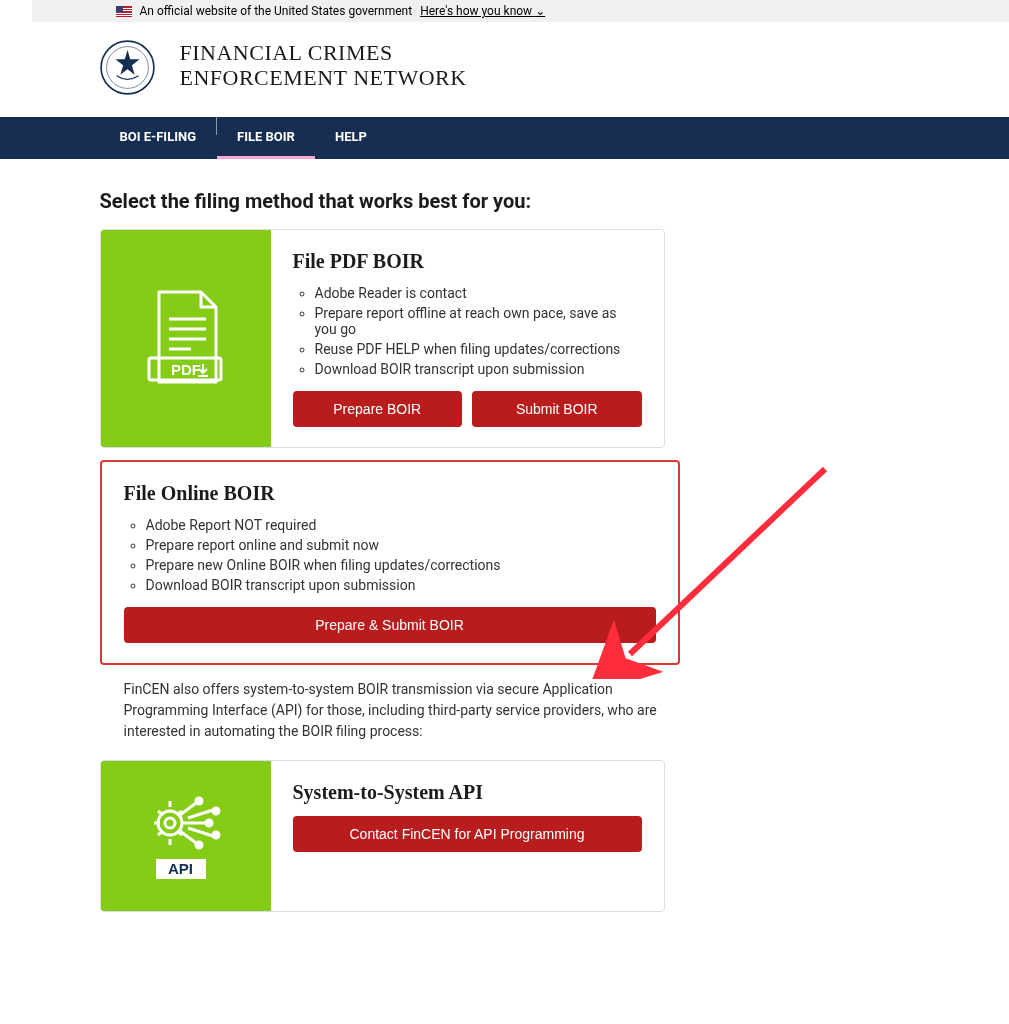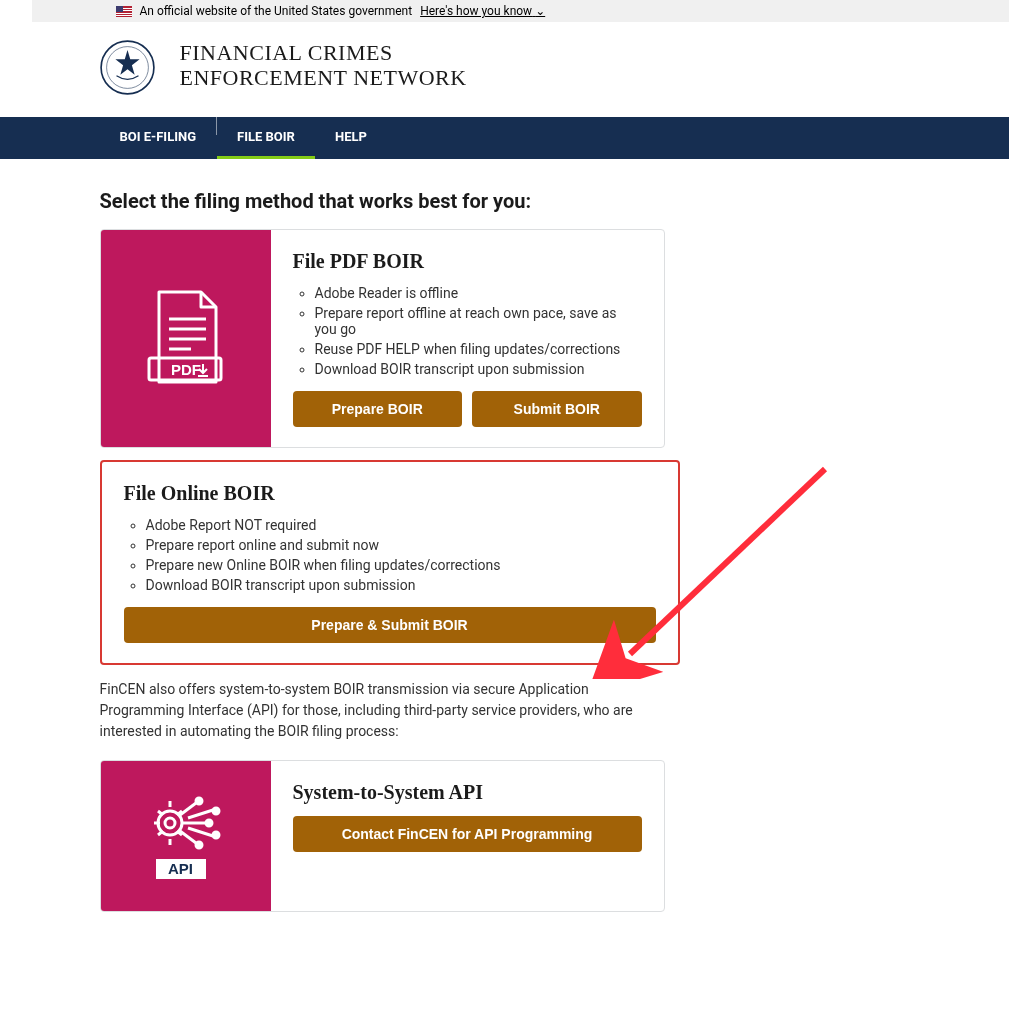--- a/index.html
+++ b/index.html
@@ -10,34 +10,34 @@
   .flag-icon { width: 16px; height: 11px; background: linear-gradient(to bottom, #b22234 0%, #b22234 15%, #fff 15%, #fff 23%, #b22234 23%, #b22234 38%, #fff 38%, #fff 46%, #b22234 46%, #b22234 61%, #fff 61%, #fff 69%, #b22234 69%, #b22234 84%, #fff 84%, #fff 92%, #b22234 92%); position: relative; display: inline-block;}
   .flag-icon::before { content:''; position:absolute; top:0; left:0; width:7px; height:6px; background:#3c3b6e;}
   .gov-link { color: #000000; text-decoration: underline; }
   .header { padding: 18px 0 22px 0; }
   .header-inner { display: flex; align-items: flex-start; gap: 25px; }
   .seal { width: 55px; height: 55px; }
   .site-title { font-family: Georgia, serif; font-size: 22px; line-height: 1.15; font-weight: 400; color: #1b1b1b; letter-spacing: .5px;}
   .navbar { background: #162e51; }
   .nav-inner { display: flex; align-items: flex-start; gap: 0; max-width: 850px; margin: 0 auto; padding: 0 20px;}
   .nav-item { color: #fff; font-size: 13px; font-weight: 700; padding: 12px 20px; cursor: pointer; display: inline-block; }
-  .nav-item.active { border-bottom: 3px solid #84cc16; }
+  .nav-item.active { border-bottom: 3px solid #f9a8d4; }
   .nav-sep { width: 1px; height: 18px; background: rgba(255,255,255,.5); }
   .main { padding: 30px 0 60px 0; position: relative;}
   h1 { font-size: 30px; font-weight: 800; margin-bottom: 28px; color: #1b1b1b;}
   h2.sub { font-size: 20px; font-weight: 700; margin-bottom: 16px; color: #1b1b1b;}
   .card { border: 1px solid #dcdee0; border-radius: 4px; display: flex; overflow: hidden; margin-bottom: 12px; }
   .card.highlighted { border: 2px solid #d83933; }
-  .card-icon-box { background: #be185d; width: 170px; min-width:170px; display: flex; align-items: center; justify-content: center; padding: 20px 1px;}
+  .card-icon-box { background: #84cc16; width: 170px; min-width:170px; display: flex; align-items: center; justify-content: center; padding: 20px 1px;}
   .card-body { padding: 20px 22px 20px 22px; flex: 1; }
   .card-body h3 { font-family: Georgia, serif; font-size: 20px; font-weight: 700; margin-bottom: 12px; color:#1b1b1b;}
   .card-body ul { margin: 0 0 14px 22px; padding: 0; }
   .card-body li { font-size: 14px; color: #333; margin-bottom: 4px; list-style-type: circle;}
   .btn-row { display: flex; gap: 10px; }
-  .btn { background: #a16207; color: #fff; font-size: 14px; font-weight: 700; padding: 10px 12px; border: none; border-radius: 4px; cursor: pointer; text-align: center; flex: 1;}
+  .btn { background: #b91c1c; color: #fff; font-size: 14px; font-weight: 400; padding: 10px 12px; border: none; border-radius: 4px; cursor: pointer; text-align: center; flex: 1;}
   .note { font-size: 14px; color: #333; margin: 14px 0 18px 0; line-height: 1.5;}
   .arrow-overlay { position: absolute; pointer-events: none; }
 </style>
 </head>
 <body>
 
 <div class="gov-banner">
   <div class="gov-banner-inner">
     <span class="flag-icon"></span>
     <span>An official website of the United States government</span>
@@ -83,21 +83,21 @@
           <line x1="28" y1="55" x2="65" y2="55" stroke="#fff" stroke-width="3"></line>
           <line x1="28" y1="65" x2="50" y2="65" stroke="#fff" stroke-width="3"></line>
           <rect x="8" y="74" width="72" height="22" rx="2" fill="none" stroke="#fff" stroke-width="3"></rect>
           <text x="30" y="91" fill="#fff" font-size="15" font-weight="700" font-family="Arial">PDF</text>
           <path d="M62 80 L62 88 M58 85 L62 89 L66 85 M57 92 L67 92" fill="none" stroke="#fff" stroke-width="2"></path>
         </svg>
       </div>
       <div class="card-body">
         <h3>File PDF BOIR</h3>
         <ul>
-          <li>Adobe Reader is offline</li>
+          <li>Adobe Reader is contact</li>
           <li>Prepare report offline at reach own pace, save as you go</li>
           <li>Reuse PDF HELP when filing updates/corrections</li>
           <li>Download BOIR transcript upon submission</li>
         </ul>
         <div class="btn-row">
           <button class="btn">Prepare BOIR</button>
           <button class="btn">Submit BOIR</button>
         </div>
       </div>
     </div>
@@ -110,21 +110,21 @@
           <li>Prepare report online and submit now</li>
           <li>Prepare new Online BOIR when filing updates/corrections</li>
           <li>Download BOIR transcript upon submission</li>
         </ul>
         <div class="btn-row">
           <button class="btn">Prepare &amp; Submit BOIR</button>
         </div>
       </div>
     </div>
 
-    <p class="note" style="max-width:560px;">FinCEN also offers system-to-system BOIR transmission via secure Application Programming Interface (API) for those, including third-party service providers, who are interested in automating the BOIR filing process:</p>
+    <p class="note" style="max-width:560px;margin-left:24px;">FinCEN also offers system-to-system BOIR transmission via secure Application Programming Interface (API) for those, including third-party service providers, who are interested in automating the BOIR filing process:</p>
 
     <div class="card" style="max-width:565px;">
       <div class="card-icon-box">
         <svg width="95" height="110" viewBox="0 0 95 110">
           <g fill="none" stroke="#fff" stroke-width="3">
             <circle cx="32" cy="42" r="12"></circle>
             <circle cx="32" cy="42" r="5"></circle>
             <path d="M32 26 L32 20 M32 64 L32 58 M16 42 L22 42 M20 30 L25 34 M20 54 L25 50 M44 30 L39 34 M44 54 L39 50"></path>
             <line x1="44" y1="42" x2="68" y2="42"></line>
             <line x1="42" y1="34" x2="58" y2="22"></line>

